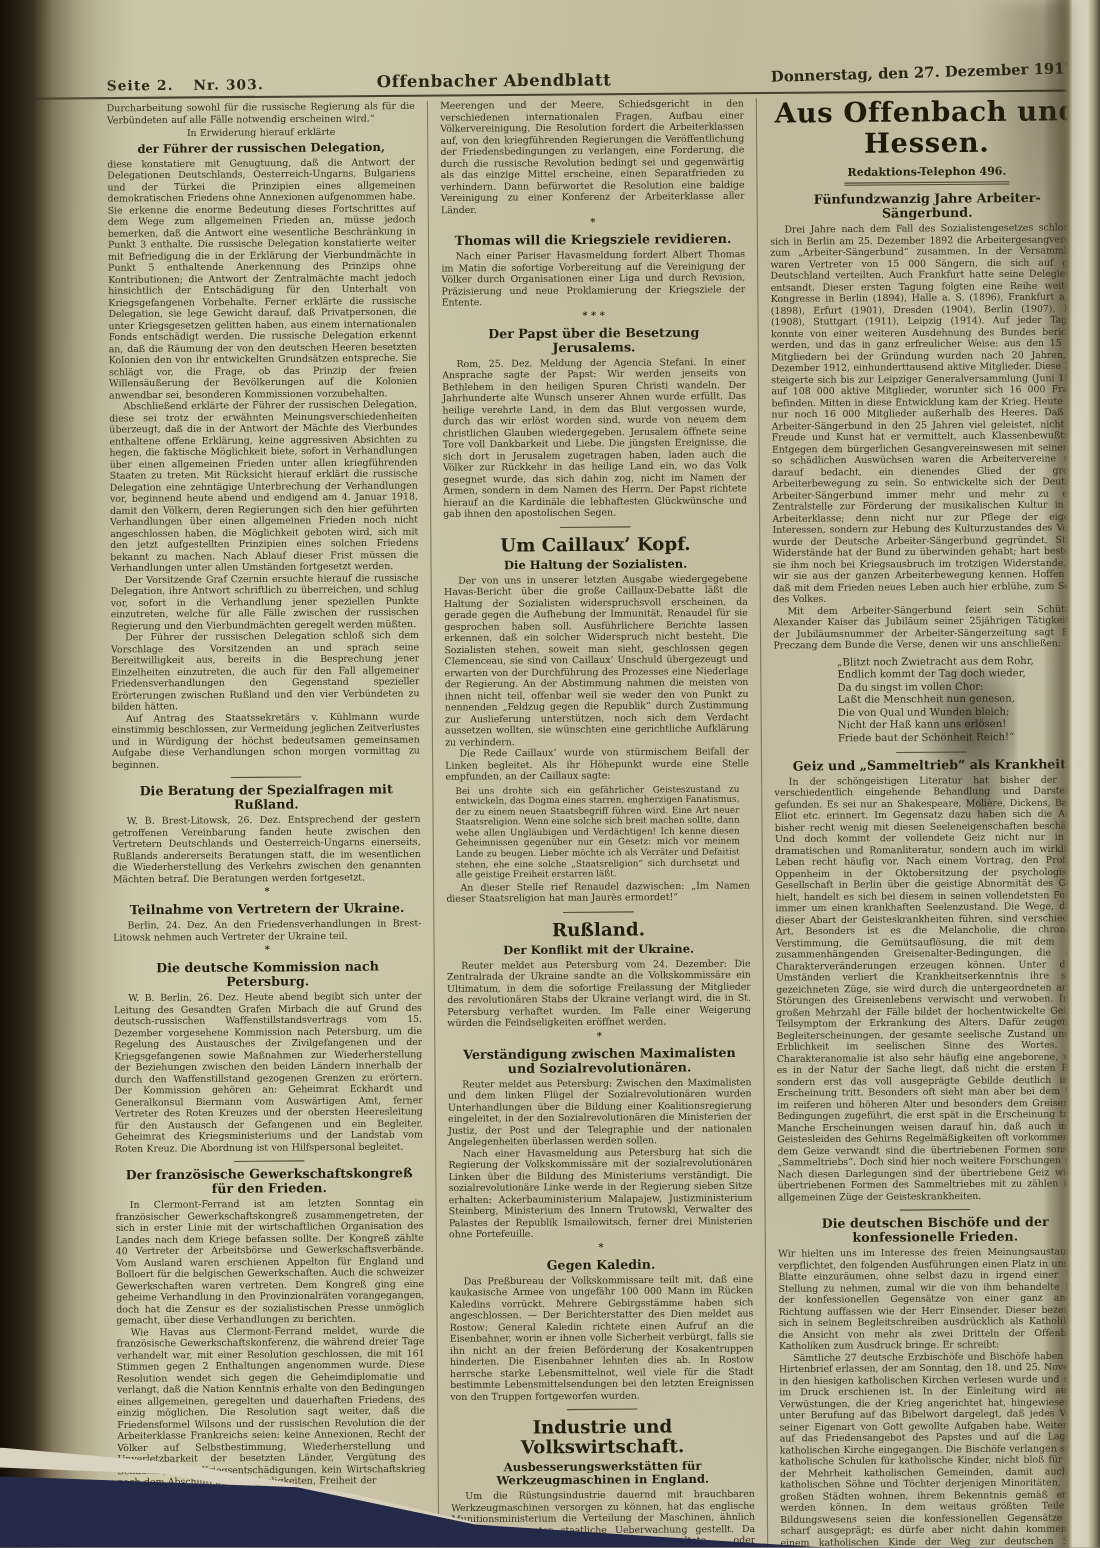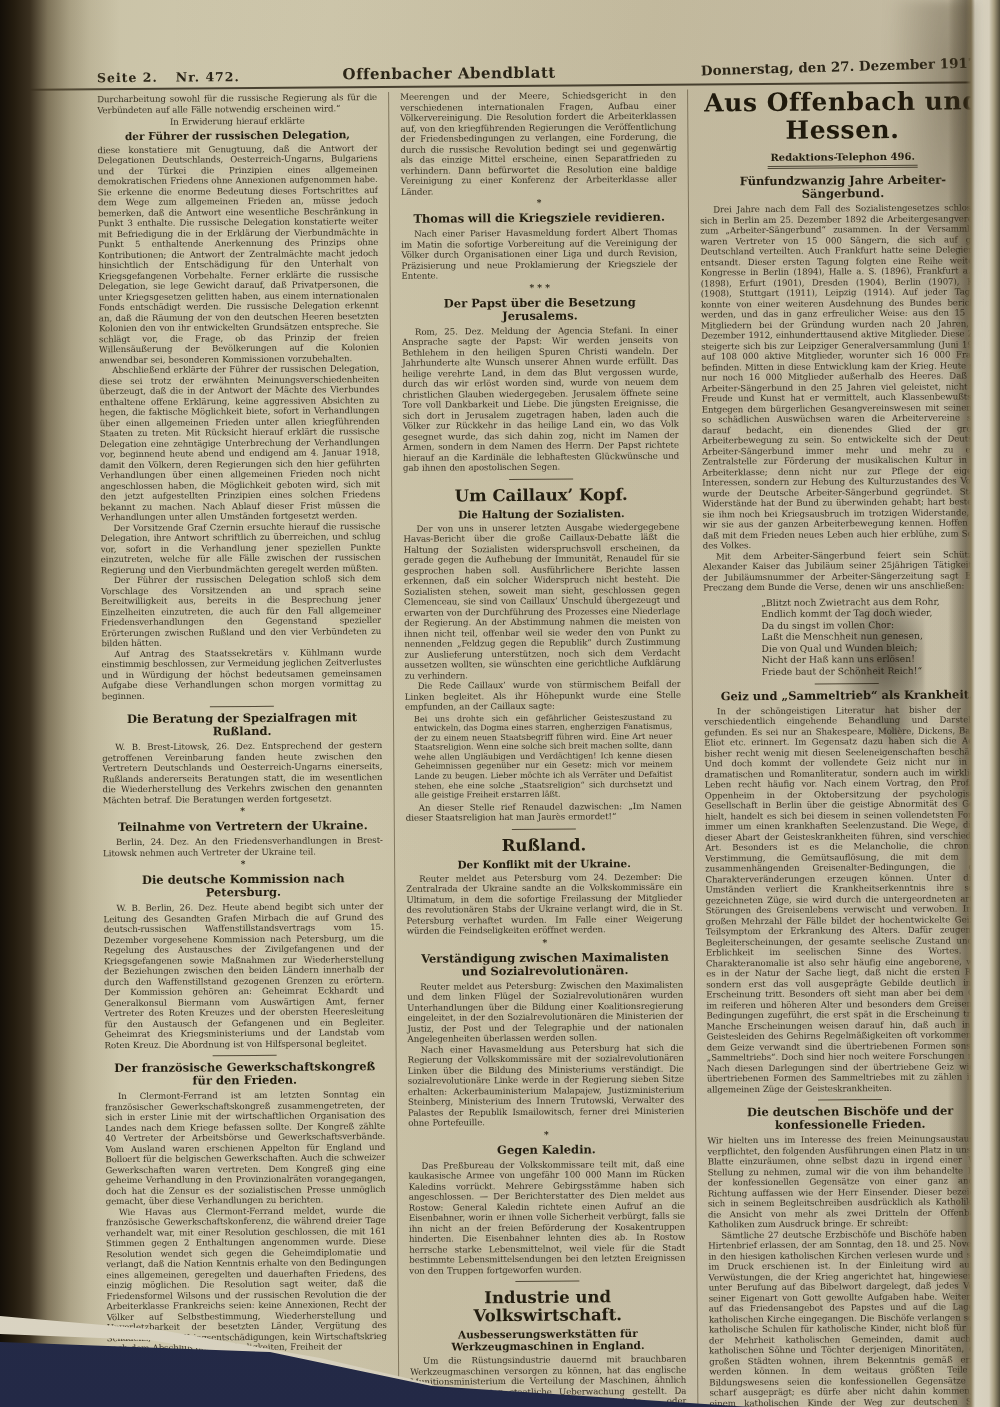--- a/index.html
+++ b/index.html
@@ -103,21 +103,21 @@
     background:radial-gradient(ellipse at 70% 20%,rgba(55,44,24,.35),transparent 70%);
   }
 </style>
 </head>
 <body>
 
 <div id="page">
   <div id="sheet-inner">
     <div id="header">
       <div class="hdr-left">
-        <span>Seite 2.</span><span>Nr. 472.</span>
+        <span>Seite 2.</span><span>Nr. 303.</span>
       </div>
       <div class="hdr-center">Offenbacher Abendblatt</div>
       <div class="hdr-right">Donnerstag, den 27. Dezember 1917</div>
     </div>
     <div id="columns">
         <div class="col col-0">
           <p class="b-para-flush">Durcharbeitung sowohl für die russische Regierung als für die Verbündeten auf alle Fälle notwendig erscheinen wird.“</p>
           <p class="b-center">In Erwiderung hierauf erklärte</p>
           <h4 class="b-sub">der Führer der russischen Delegation,</h4>
           <p class="b-para-flush">diese konstatiere mit Genugtuung, daß die Antwort der Delegationen Deutschlands, Oesterreich-Ungarns, Bulgariens und der Türkei die Prinzipien eines allgemeinen demokratischen Friedens ohne Annexionen aufgenommen habe. Sie erkenne die enorme Bedeutung dieses Fortschrittes auf dem Wege zum allgemeinen Frieden an, müsse jedoch bemerken, daß die Antwort eine wesentliche Beschränkung in Punkt 3 enthalte. Die russische Delegation konstatierte weiter mit Befriedigung die in der Erklärung der Vierbundmächte in Punkt 5 enthaltende Anerkennung des Prinzips ohne Kontributionen; die Antwort der Zentralmächte macht jedoch hinsichtlich der Entschädigung für den Unterhalt von Kriegsgefangenen Vorbehalte. Ferner erklärte die russische Delegation, sie lege Gewicht darauf, daß Privatpersonen, die unter Kriegsgesetzen gelitten haben, aus einem internationalen Fonds entschädigt werden. Die russische Delegation erkennt an, daß die Räumung der von den deutschen Heeren besetzten Kolonien den von ihr entwickelten Grundsätzen entspreche. Sie schlägt vor, die Frage, ob das Prinzip der freien Willensäußerung der Bevölkerungen auf die Kolonien anwendbar sei, besonderen Kommissionen vorzubehalten.</p>

